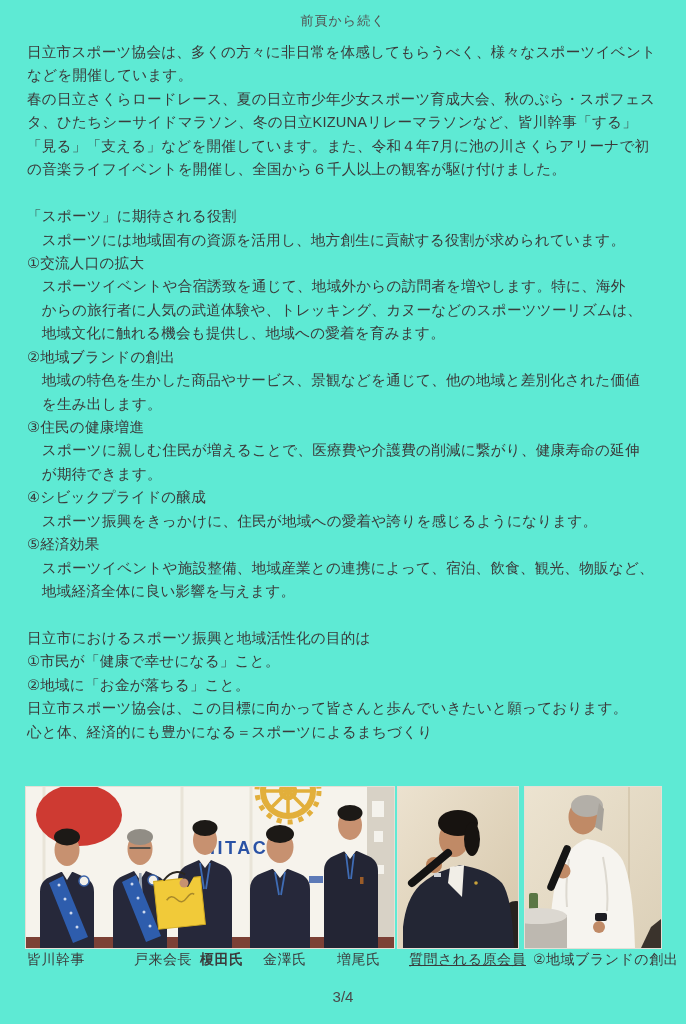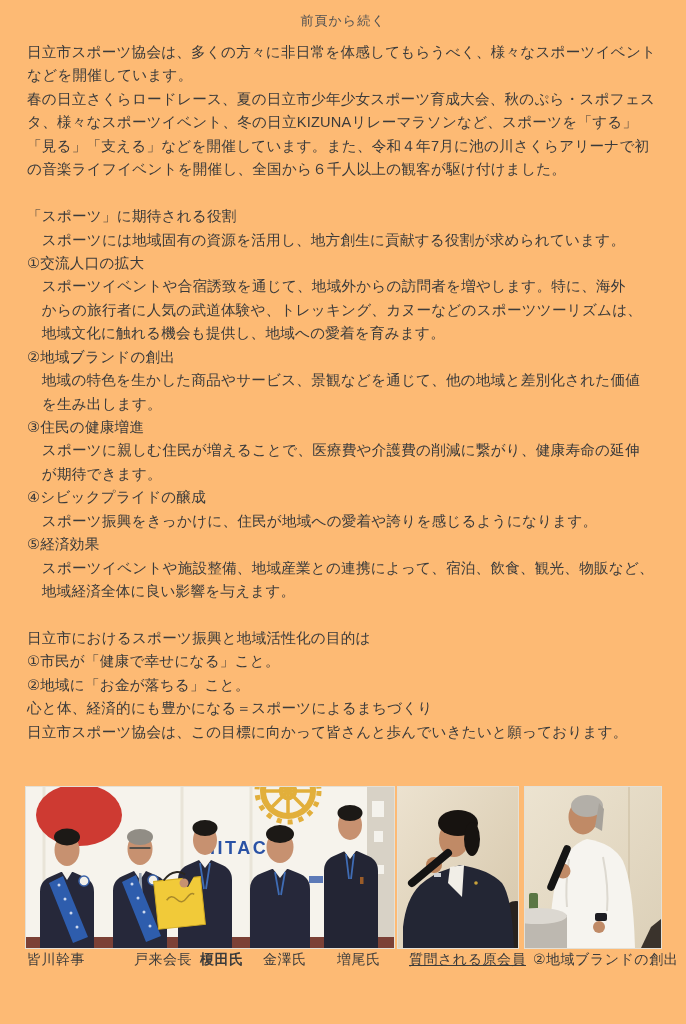--- a/index.html
+++ b/index.html
@@ -1,19 +1,19 @@
 <!DOCTYPE html>
 <html><head>
 <meta charset="utf-8">
 <style>
   html,body { margin:0; padding:0; background:#ffffff; }
   .page {
     position:relative;
     width:686px; height:1024px;
-    background:#fdba74;
+    background:#5eead4;
     font-family:"Liberation Sans","DejaVu Sans",sans-serif;
     overflow:hidden;
   }
   .continued {
     position:absolute; top:12px; left:0; right:0;
     text-align:center;
     font-size:13px; color:#525252; letter-spacing:1px;
   }
   .body-text {
     position:absolute; left:27px; top:41px; width:640px;
@@ -49,21 +49,21 @@
 <body>
 
 <div class="page">
 
   <div class="continued">前頁から続く</div>
 
   <div class="body-text">
       <div class="line">日立市スポーツ協会は、多くの方々に非日常を体感してもらうべく、様々なスポーツイベント</div>
       <div class="line">などを開催しています。</div>
       <div class="line">春の日立さくらロードレース、夏の日立市少年少女スポーツ育成大会、秋のぷら・スポフェス</div>
-      <div class="line">タ、様々なスポーツイベント、冬の日立KIZUNAリレーマラソンなど、スポーツを「する」</div>
+      <div class="line">タ、ひたちシーサイドマラソン、冬の日立KIZUNAリレーマラソンなど、皆川幹事「する」</div>
       <div class="line">「見る」「支える」などを開催しています。また、令和４年7月に池の川さくらアリーナで初</div>
       <div class="line">の音楽ライフイベントを開催し、全国から６千人以上の観客が駆け付けました。</div>
       <div class="line"></div>
       <div class="line">「スポーツ」に期待される役割</div>
       <div class="line">　スポーツには地域固有の資源を活用し、地方創生に貢献する役割が求められています。</div>
       <div class="line">①交流人口の拡大</div>
       <div class="line">　スポーツイベントや合宿誘致を通じて、地域外からの訪問者を増やします。特に、海外</div>
       <div class="line">　からの旅行者に人気の武道体験や、トレッキング、カヌーなどのスポーツツーリズムは、</div>
       <div class="line">　地域文化に触れる機会も提供し、地域への愛着を育みます。</div>
       <div class="line">②地域ブランドの創出</div>
@@ -74,22 +74,22 @@
       <div class="line">　が期待できます。</div>
       <div class="line">④シビックプライドの醸成</div>
       <div class="line">　スポーツ振興をきっかけに、住民が地域への愛着や誇りを感じるようになります。</div>
       <div class="line">⑤経済効果</div>
       <div class="line">　スポーツイベントや施設整備、地域産業との連携によって、宿泊、飲食、観光、物販など、</div>
       <div class="line">　地域経済全体に良い影響を与えます。</div>
       <div class="line"></div>
       <div class="line">日立市におけるスポーツ振興と地域活性化の目的は</div>
       <div class="line">①市民が「健康で幸せになる」こと。</div>
       <div class="line">②地域に「お金が落ちる」こと。</div>
+      <div class="line">日立市スポーツ協会は、この目標に向かって皆さんと歩んでいきたいと願っております。</div>
       <div class="line">心と体、経済的にも豊かになる＝スポーツによるまちづくり</div>
-      <div class="line">日立市スポーツ協会は、この目標に向かって皆さんと歩んでいきたいと願っております。</div>
     </div>
 
   <figure class="photo photo-group">
     <svg width="368" height="161" viewBox="0 0 368 161" xmlns="http://www.w3.org/2000/svg">
 
       <rect width="368" height="161" fill="#f6f3ec"></rect>
       <g stroke="#e9e4d8" stroke-width="3">
         <line x1="18" y1="0" x2="18" y2="161"></line>
           <line x1="156" y1="0" x2="156" y2="161"></line>
         <line x1="225" y1="0" x2="225" y2="161"></line>
@@ -246,13 +246,14 @@
   </figure>
 
   <span class="caption cap-minagawa">皆川幹事</span>
   <span class="caption cap-herai">戸来会長</span>
   <span class="caption cap-enokida">榎田氏</span>
   <span class="caption cap-kanazawa">金澤氏</span>
   <span class="caption cap-masuo">増尾氏</span>
   <span class="caption cap-hara">質問される原会員</span>
   <span class="caption cap-suzuki">②地域ブランドの創出</span>
 
+  <div class="page-number">3/4</div>
 </div>
 
 </body></html>

